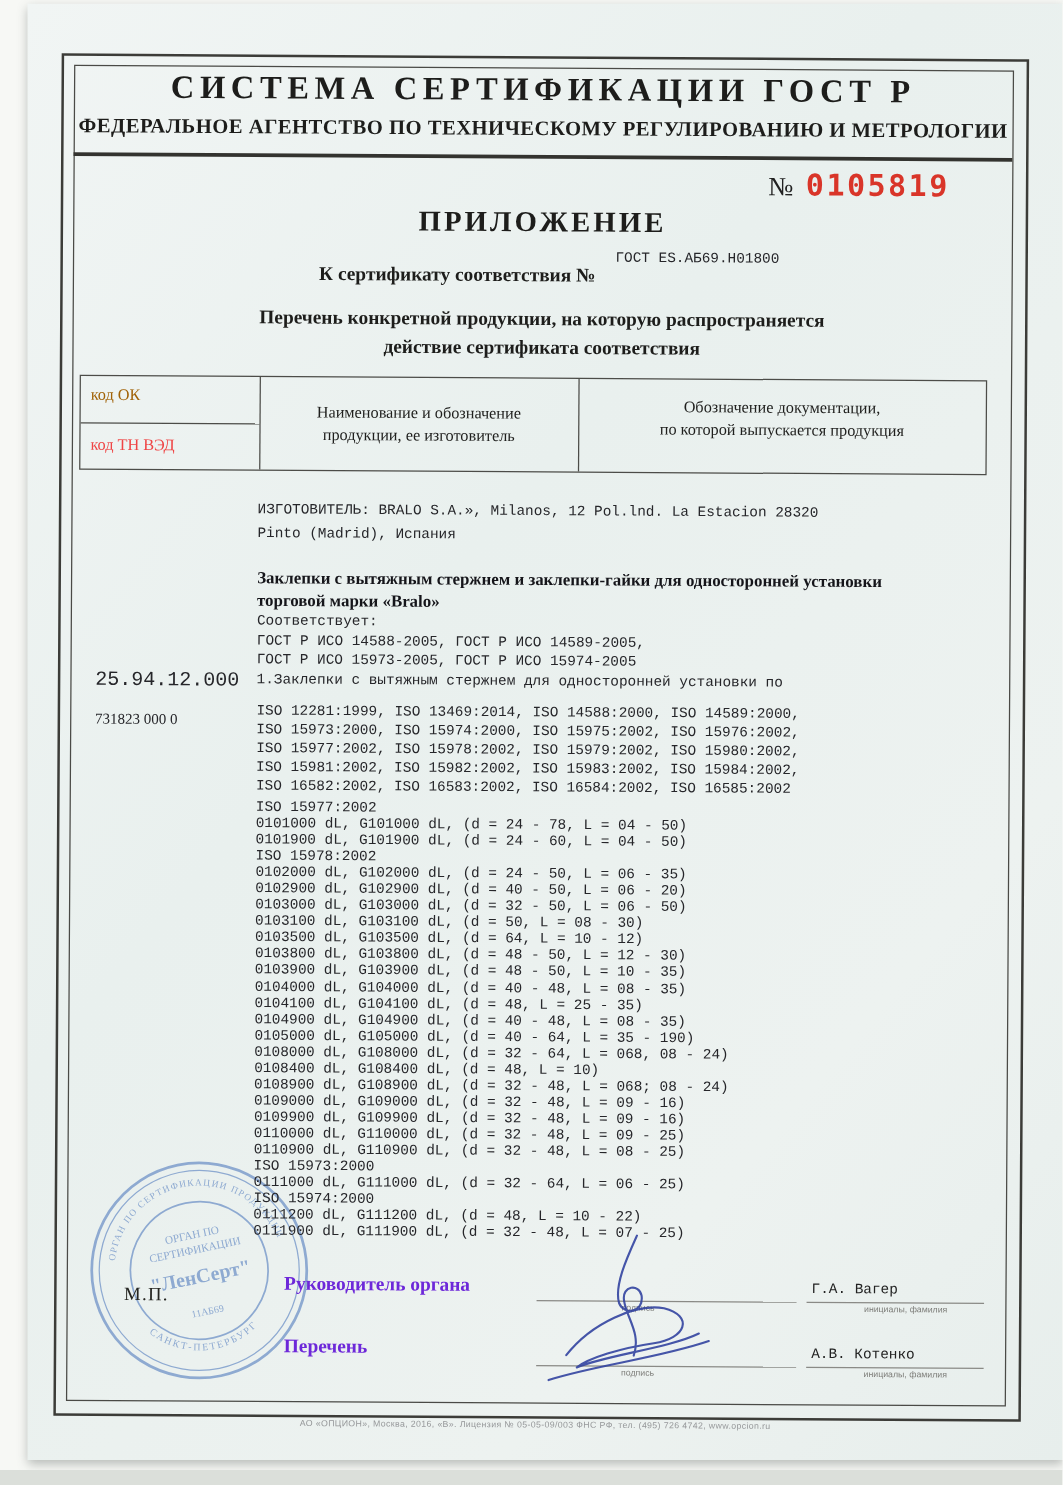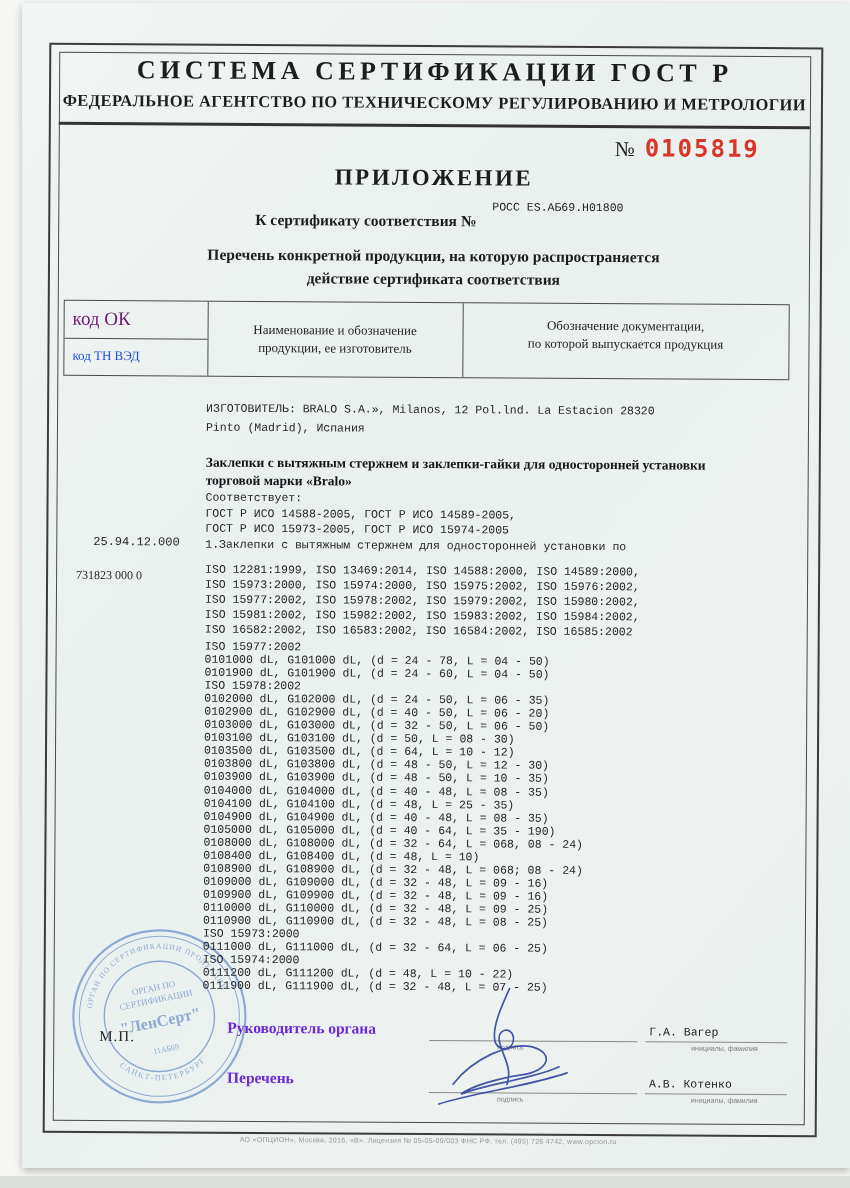--- a/index.html
+++ b/index.html
@@ -32,26 +32,26 @@
   .cert-number{position:absolute;left:490px;top:200px;font-family:"Liberation Mono", monospace;font-size:11.5px;color:#2a2a28;}
   .cert-underline{position:absolute;left:483px;top:214px;width:182px;height:14px;border-bottom:1.2px solid #55555
 
 0;}
   .subtitle1{top:247px;font-size:15.5px;font-weight:bold;}
   .subtitle2{top:270px;font-size:15.5px;font-weight:bold;}
   .t-outer{position:absolute;left:62px;top:302px;width:724px;height:74px;border:1.4px solid #4c4c48;}
   .t-v1{position:absolute;left:143px;top:0;width:0;height:74px;border-left:1.2px solid #4c4c48;}
   .t-v2{position:absolute;left:398px;top:0;width:0;height:74px;border-left:1.2px solid #4c4c48;}
   .t-h1{position:absolute;left:0;top:37px;width:143px;height:0;border-top:1.2px solid #4c4c48;}
-  .t-c1a{position:absolute;left:8px;top:7px;font-size:19px;color:#701a75;}
-  .t-c1b{position:absolute;left:8px;top:47px;font-size:13px;color:#1d4ed8;}
+  .t-c1a{position:absolute;left:8px;top:7px;font-size:13px;color:#a16207;}
+  .t-c1b{position:absolute;left:8px;top:47px;font-size:13px;color:#ef4444;}
   .t-c2{position:absolute;left:143px;top:19px;width:255px;text-align:center;font-size:13px;line-height:18px;color:#1f1f1d;}
   .t-c3{position:absolute;left:398px;top:13px;width:326px;text-align:center;font-size:13px;line-height:18px;color:#1f1f1d;}
   .mono{font-family:"Liberation Mono", monospace;color:#26262a;}
-  .code-ok{position:absolute;left:93px;top:537px;font-size:12px;}
+  .code-ok{position:absolute;left:76px;top:537px;font-size:16px;}
   .code-tnved{position:absolute;left:76px;top:570px;font-size:12px;font-family:Liberation Serif, serif;}
   .blk{position:absolute;left:205px;white-space:pre;}
   .blk-manuf{top:401px;font-size:11.5px;line-height:18.5px;}
   .blk-bold{top:455px;font-family:"Liberation Serif", serif;font-weight:bold;font-size:13.5px;line-height:18px;color:#15151a;}
   .blk-conf{top:491px;font-size:11.5px;line-height:15.5px;}
   .blk-iso{top:564px;font-size:11.5px;line-height:14.9px;}
   .blk-spec{top:641px;font-size:11.5px;line-height:13.05px;}
   .sig-role{position:absolute;left:230px;font-size:15.5px;font-weight:bold;color:#6d28d9;}
   .role-head{top:1020px;}
   .role-expert{top:1070px;}
@@ -107,21 +107,21 @@
 
     <div class="centered sys-title">СИСТЕМА СЕРТИФИКАЦИИ ГОСТ Р</div>
     <div class="centered agency-title">ФЕДЕРАЛЬНОЕ АГЕНТСТВО ПО ТЕХНИЧЕСКОМУ РЕГУЛИРОВАНИЮ И МЕТРОЛОГИИ</div>
     <div class="header-rule"></div>
 
     <span class="form-no-prefix">№</span>
     <span class="form-no-value">0105819</span>
 
     <div class="centered doc-title">ПРИЛОЖЕНИЕ</div>
     <div class="cert-label">К сертификату соответствия №</div>
-    <div class="cert-number mono">РОСС ES.АБ69.Н01800</div>
+    <div class="cert-number mono">ГОСТ ES.АБ69.Н01800</div>
     <div class="cert-underline"></div>
 
     <div class="centered subtitle1">Перечень конкретной продукции, на которую распространяется</div>
     <div class="centered subtitle2">действие сертификата соответствия</div>
 
     <div class="t-outer">
       <div class="t-v1"></div>
       <div class="t-v2"></div>
       <div class="t-h1"></div>
       <div class="t-c1a">код ОК</div>

